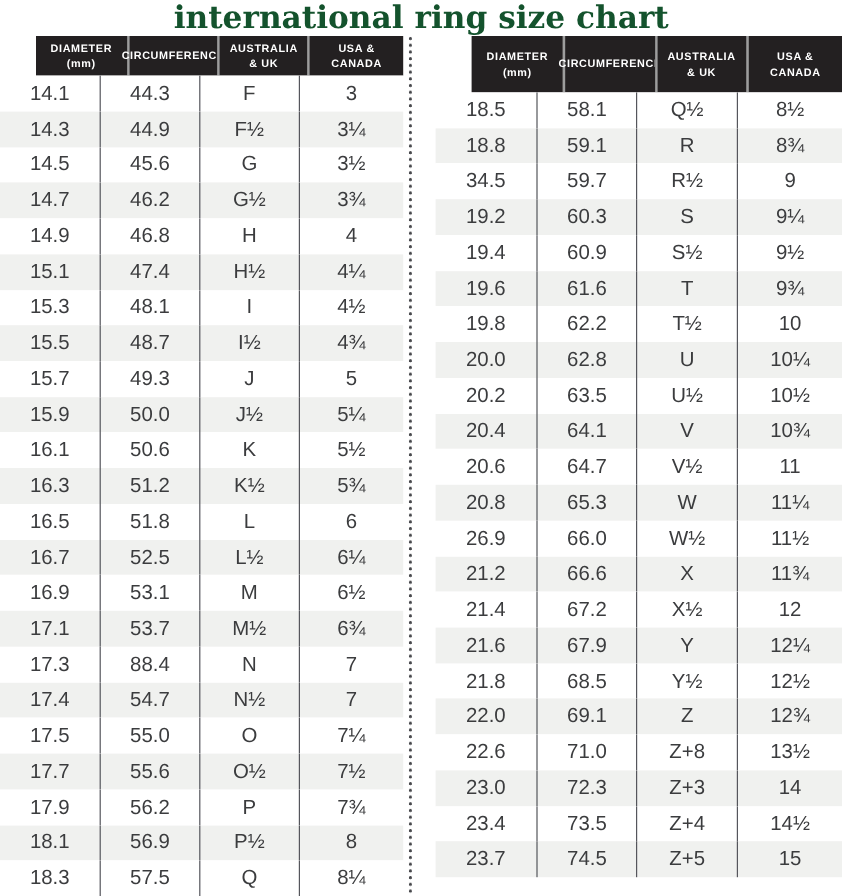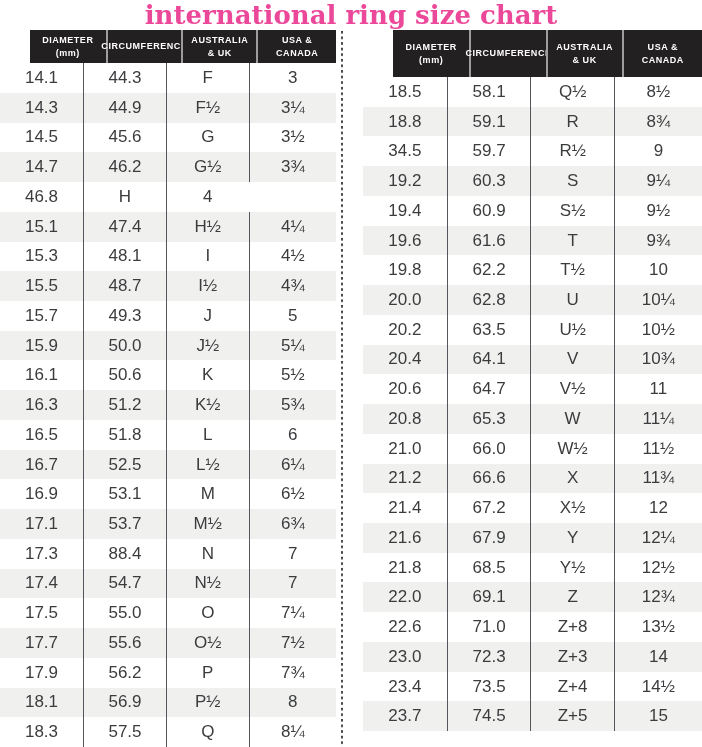--- a/index.html
+++ b/index.html
@@ -20,21 +20,21 @@
   }
   .title {
     margin: 0;
     height: 30px;
     line-height: 30px;
     text-align: center;
     font-family: "DejaVu Serif", "Liberation Serif", serif;
     font-weight: bold;
     font-size: 26px;
     letter-spacing: 0px;
-    color: #ec4899;
+    color: #14532d;
   }
   .tables {
     position: absolute;
     top: 30px;
     left: 0;
     right: 0;
     bottom: 0;
     display: flex;
   }
   .ring-table {
@@ -137,20 +137,21 @@
             <div class="td">G</div>
             <div class="td">3½</div>
           </div>
           <div class="tr">
             <div class="td">14.7</div>
             <div class="td">46.2</div>
             <div class="td">G½</div>
             <div class="td">3¾</div>
           </div>
           <div class="tr">
+            <div class="td">14.9</div>
             <div class="td">46.8</div>
             <div class="td">H</div>
             <div class="td">4</div>
           </div>
           <div class="tr">
             <div class="td">15.1</div>
             <div class="td">47.4</div>
             <div class="td">H½</div>
             <div class="td">4¼</div>
           </div>
@@ -338,21 +339,21 @@
             <div class="td">V½</div>
             <div class="td">11</div>
           </div>
           <div class="tr">
             <div class="td">20.8</div>
             <div class="td">65.3</div>
             <div class="td">W</div>
             <div class="td">11¼</div>
           </div>
           <div class="tr">
-            <div class="td">21.0</div>
+            <div class="td">26.9</div>
             <div class="td">66.0</div>
             <div class="td">W½</div>
             <div class="td">11½</div>
           </div>
           <div class="tr">
             <div class="td">21.2</div>
             <div class="td">66.6</div>
             <div class="td">X</div>
             <div class="td">11¾</div>
           </div>

